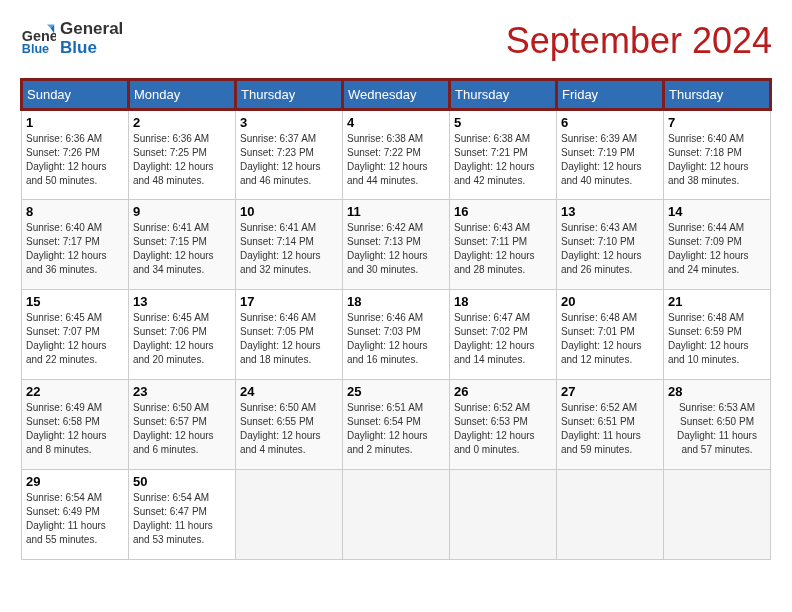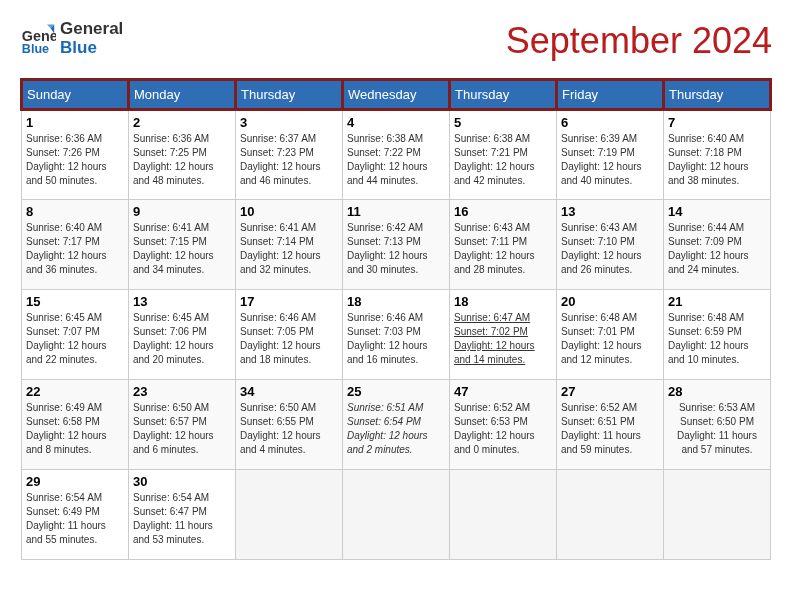--- a/index.html
+++ b/index.html
@@ -240,21 +240,21 @@
           </td>
           <td>
             <div class="day-num">18</div>
             <div class="day-info" style="white-space: pre-line;">Sunrise: 6:46 AM
 Sunset: 7:03 PM
 Daylight: 12 hours
 and 16 minutes.</div>
           </td>
           <td>
             <div class="day-num">18</div>
-            <div class="day-info" style="white-space: pre-line; text-decoration: underline;">Sunrise: 6:47 AM
+            <div class="day-info" style="white-space: pre-line;">Sunrise: 6:47 AM
 Sunset: 7:02 PM
 Daylight: 12 hours
 and 14 minutes.</div>
           </td>
           <td>
             <div class="day-num">20</div>
             <div class="day-info" style="white-space: pre-line;">Sunrise: 6:48 AM
 Sunset: 7:01 PM
 Daylight: 12 hours
 and 12 minutes.</div>
@@ -276,35 +276,35 @@
 and 8 minutes.</div>
           </td>
           <td>
             <div class="day-num">23</div>
             <div class="day-info" style="white-space: pre-line;">Sunrise: 6:50 AM
 Sunset: 6:57 PM
 Daylight: 12 hours
 and 6 minutes.</div>
           </td>
           <td>
-            <div class="day-num">34</div>
+            <div class="day-num">24</div>
             <div class="day-info" style="white-space: pre-line;">Sunrise: 6:50 AM
 Sunset: 6:55 PM
 Daylight: 12 hours
 and 4 minutes.</div>
           </td>
           <td>
             <div class="day-num">25</div>
-            <div class="day-info" style="white-space: pre-line; font-style: italic;">Sunrise: 6:51 AM
+            <div class="day-info" style="white-space: pre-line;">Sunrise: 6:51 AM
 Sunset: 6:54 PM
 Daylight: 12 hours
 and 2 minutes.</div>
           </td>
           <td>
-            <div class="day-num">47</div>
+            <div class="day-num">26</div>
             <div class="day-info" style="white-space: pre-line;">Sunrise: 6:52 AM
 Sunset: 6:53 PM
 Daylight: 12 hours
 and 0 minutes.</div>
           </td>
           <td>
             <div class="day-num">27</div>
             <div class="day-info" style="white-space: pre-line;">Sunrise: 6:52 AM
 Sunset: 6:51 PM
 Daylight: 11 hours
@@ -320,21 +320,21 @@
         </tr>
         <tr>
           <td>
             <div class="day-num">29</div>
             <div class="day-info" style="white-space: pre-line;">Sunrise: 6:54 AM
 Sunset: 6:49 PM
 Daylight: 11 hours
 and 55 minutes.</div>
           </td>
           <td>
-            <div class="day-num">30</div>
+            <div class="day-num">50</div>
             <div class="day-info" style="white-space: pre-line;">Sunrise: 6:54 AM
 Sunset: 6:47 PM
 Daylight: 11 hours
 and 53 minutes.</div>
           </td>
           <td class="empty"></td>
           <td class="empty"></td>
           <td class="empty"></td>
           <td class="empty"></td>
           <td class="empty"></td>

